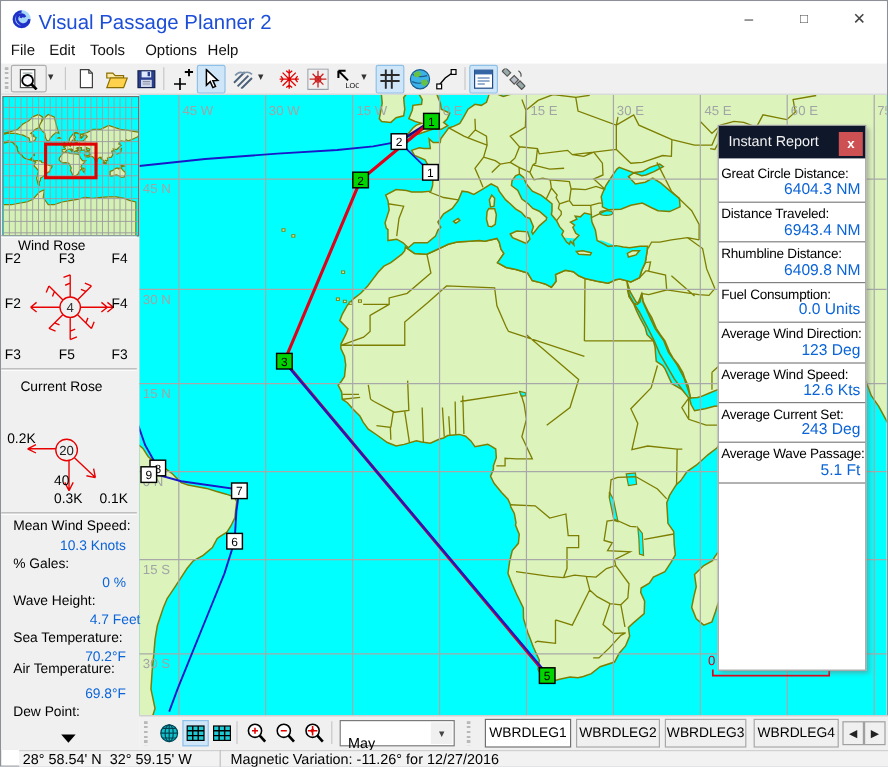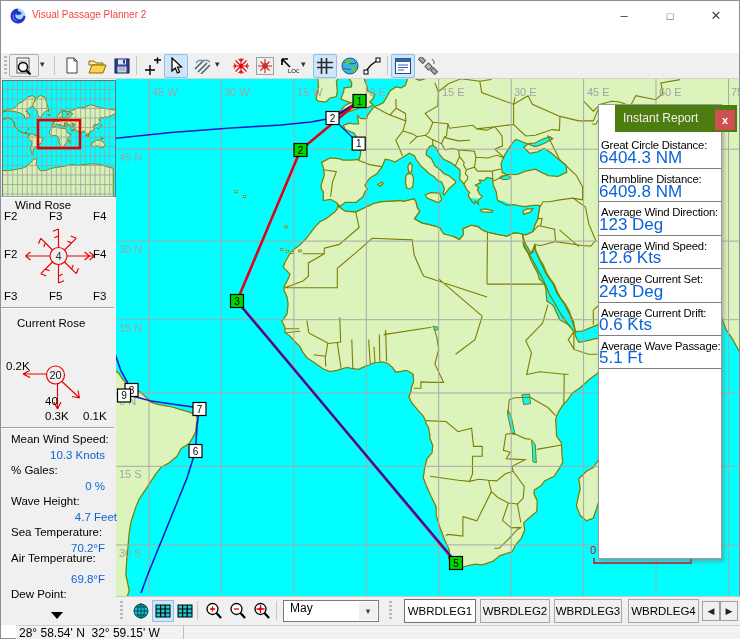--- a/index.html
+++ b/index.html
@@ -1,67 +1,74 @@
 <!DOCTYPE html>
 <html><head><meta charset="utf-8"><style>
 *{margin:0;padding:0;box-sizing:border-box}
 html,body{width:740px;height:639px;overflow:hidden;font-family:"Liberation Sans",sans-serif;background:#fff}
 #win{position:relative;width:740px;height:639px;background:#fff;border:1px solid #8e9097}
 #titlebar{position:absolute;left:0;top:0;width:100%;height:30px;background:#fff}
 #titlebar .ico{position:absolute;left:9px;top:7px}
-#titlebar .txt{position:absolute;left:31px;top:8px;font-size:10px;color:#ef4444}
+#titlebar .txt{position:absolute;left:31px;top:8px;font-size:17px;color:#1d4ed8}
 .wbtn{position:absolute;top:0;width:46px;height:30px;color:#444;text-align:center;line-height:30px;font-size:13px}
 #menubar{position:absolute;left:0;top:30px;width:100%;height:22px;background:#fff;font-size:12.5px;color:#111}
 #menubar span{position:absolute;top:4px}
 #toolbar{position:absolute;left:0;top:52px;width:100%;height:26px;background:#f0f0f0;border-bottom:1px solid #d4d4d4}
 .tbtn{position:absolute;top:1px;height:24px;display:flex;align-items:center;justify-content:center}
 .tbtn.pressed{background:#cfe6f8;border:1px solid #8fc0e8;border-radius:2px}
 .dd{position:absolute;top:6px;font-size:9px;color:#333}
 .tsep{position:absolute;top:3px;width:1px;height:19px;background:#c8c8c8}
 #grip1{position:absolute;left:3px;top:3px;width:3px;height:20px;background:repeating-linear-gradient(#b8b8b8 0 2px,#f0f0f0 2px 4px)}
 #sidebar{position:absolute;left:0;top:78px;width:115px;height:546px;background:#f0f0f0;font-size:11.5px}
 #minimap{position:absolute;left:1px;top:1px;width:114px;height:117px;border:1px solid #707070;overflow:hidden;background:#00ffff}
 .sbsep{position:absolute;left:0;width:113px;height:2px;border-top:1px solid #a0a0a0;border-bottom:1px solid #fff}
 .sblab{position:absolute;color:#000}
 .sbval{position:absolute;color:#0a64d8;text-align:right;right:9px}
 #mapwrap{position:absolute;left:115px;top:78px;width:623px;height:517px;overflow:hidden;}
 #report{position:absolute;left:597px;top:103px;width:124px;height:455px;background:#fff;border:1px solid #9a9a9a;box-shadow:2px 3px 4px rgba(120,120,120,.55)}
-#rtitle{position:absolute;left:16px;top:0;width:100%;height:27px;background:#4d7c0f;color:#f0f0f0;font-size:12px}
+#rtitle{position:absolute;left:0;top:0;width:100%;height:27px;background:#0f172a;color:#f0f0f0;font-size:12px}
 #rtitle span{position:absolute;left:8px;top:6px}
 #rclose{position:absolute;right:2px;top:5px;width:20px;height:20px;background:#cd5153;color:#fff;font-size:11px;font-weight:bold;text-align:center;line-height:20px}
 #rbody{position:absolute;left:0;top:27px;width:100%}
 .rrow{position:relative;border-bottom:1px solid #808080;height:33.4px;padding-top:4px;overflow:visible}
 .rrow.first{height:37px;padding-top:7px}
 .rrow.barrow{height:56px}
 .rlab{font-size:11.3px;line-height:12.5px;color:#000;padding-left:2px;white-space:nowrap;letter-spacing:-0.2px}
-.rval{font-size:17px;line-height:12.5px;color:#0a64d8;text-align:left;padding-right:4px}
+.rval{font-size:13px;line-height:12.5px;color:#0a64d8;text-align:right;padding-right:4px}
 .rbar{height:18px;position:relative;font-size:11.3px;color:#0a64d8}
 .rbar .bmin{position:absolute;left:10px;top:3px}
 .rbar .bmax{position:absolute;right:6px;top:3px}
 .rbar .bar{position:absolute;left:36px;top:3px;width:47px;height:10px;border:1px solid #909090;background:linear-gradient(90deg,#1010c0,#800090,#c00000)}
 #botbar{position:absolute;left:115px;top:595px;width:625px;height:29px;background:#f0f0f0;border-top:1px solid #c8c8c8}
 .bbtn{position:absolute;top:3px;width:22px;height:22px;display:flex;align-items:center;justify-content:center}
 .bbtn.pressed{background:#cfe6f8;border:1px solid #8fc0e8}
-#combo{position:absolute;left:167px;top:3px;width:96px;height:22px;background:#fff;border:1px solid #7a7a7a;font-size:12px;padding:0 0 0 6px}
+#combo{position:absolute;left:167px;top:3px;width:96px;height:22px;background:#fff;border:1px solid #7a7a7a;font-size:12px;padding:11px 0 0 6px}
 #combo .ar{position:absolute;right:1px;top:1px;width:18px;height:18px;background:#f0f0f0;color:#444;font-size:9px;text-align:center;line-height:18px}
 .tab{position:absolute;top:2px;height:24px;font-size:11.5px;text-align:center;padding-top:5px;background:#f0f0f0;border:1px solid #a8a8a8}
 .tab.active{background:#fff;border:1px solid #707070;font-weight:normal}
 .tarw{position:absolute;top:4px;width:18px;height:20px;background:#f0f0f0;border:1px solid #a0a0a0;text-align:center;line-height:18px;font-size:9px;color:#222}
 #statusbar{position:absolute;left:15px;top:624px;width:100%;height:15px;background:#f2f2f2;border-top:1px solid #d0d0d0;font-size:12px;color:#000}
 </style></head><body>
 <div id="win">
     <div id="titlebar">
       <span class="ico"><svg width="16" height="16" viewBox="0 0 16 16">
           <circle cx="8" cy="8" r="7.6" fill="#a8d8f8"></circle>
           <path d="M8 1.6 A6.4 6.4 0 1 0 14.4 8 A5.1 5.1 0 1 1 4.2 6.6 A3.6 3.6 0 0 1 10.9 6.2 A2.2 2.2 0 0 0 7.1 6.9" fill="none" stroke="#2030c8" stroke-width="2.1"></path>
         </svg></span>
       <span class="txt">Visual Passage Planner 2</span>
       <div class="wbtn" style="right:92px">–</div>
       <div class="wbtn" style="right:46px;font-size:11px">□</div>
       <div class="wbtn" style="right:0">✕</div>
+    </div>
+    <div id="menubar">
+      <span style="left:8px">File</span>
+      <span style="left:40px">Edit</span>
+      <span style="left:74px">Tools</span>
+      <span style="left:120px">Options</span>
+      <span style="left:172px">Help</span>
     </div>
     <div id="toolbar">
       <div id="grip1"></div>
       <div style="position:absolute;left:8px;top:1px;width:30px;height:23px;border:1px solid #b0b0b0;border-radius:2px"></div>
       <div class="tbtn" style="left:11px;width:24px">
         <svg width="20" height="18" viewBox="0 0 20 18">
           <rect x="3" y="1" width="12" height="15" fill="#fff" stroke="#505050"></rect>
           <path d="M5 4h8M5 6h8M5 8h5" stroke="#9aa" stroke-width="1"></path>
           <circle cx="9" cy="10" r="4.5" fill="#f8f8ff" fill-opacity="0.7" stroke="#000" stroke-width="1.5"></circle>
           <path d="M12 13 L16.5 17.5" stroke="#000" stroke-width="2.2"></path>
@@ -315,38 +322,42 @@
       <div id="rtitle">
         <span>Instant Report</span>
         <div id="rclose">x</div>
       </div>
       <div id="rbody">
         <div class="rrow first">
           <div class="rlab">Great Circle Distance:</div>
           <div class="rval">6404.3 NM</div>
         </div>
         <div class="rrow">
+          <div class="rlab">Distance Traveled:</div>
+          <div class="rval">6943.4 NM</div>
+        </div>
+        <div class="rrow">
           <div class="rlab">Rhumbline Distance:</div>
           <div class="rval">6409.8 NM</div>
         </div>
         <div class="rrow">
+          <div class="rlab">Fuel Consumption:</div>
+          <div class="rval">0.0 Units</div>
+        </div>
+        <div class="rrow">
           <div class="rlab">Average Wind Direction:</div>
           <div class="rval">123 Deg</div>
         </div>
         <div class="rrow">
           <div class="rlab">Average Wind Speed:</div>
           <div class="rval">12.6 Kts</div>
         </div>
         <div class="rrow">
           <div class="rlab">Average Current Set:</div>
           <div class="rval">243 Deg</div>
-        </div>
-        <div class="rrow">
-          <div class="rlab">Average Current Drift:</div>
-          <div class="rval">0.6 Kts</div>
         </div>
         <div class="rrow">
           <div class="rlab">Average Wave Passage:</div>
           <div class="rval">5.1 Ft</div>
         </div>
       </div>
     </div>
     <div id="botbar">
       <div style="position:absolute;left:4px;top:4px;width:3px;height:20px;background:repeating-linear-gradient(#b8b8b8 0 2px,#f0f0f0 2px 4px)"></div>
       <div class="bbtn" style="left:14px">
@@ -397,13 +408,14 @@
       <div class="tab active" style="left:288px;width:72px">WBRDLEG1</div>
       <div class="tab" style="left:364px;width:70px">WBRDLEG2</div>
       <div class="tab" style="left:438px;width:68px">WBRDLEG3</div>
       <div class="tab" style="left:512px;width:71px">WBRDLEG4</div>
       <div class="tarw" style="left:586px">◀</div>
       <div class="tarw" style="left:604px">▶</div>
     </div>
     <div id="statusbar">
       <span style="position:absolute;left:3px;top:0px">28° 58.54' N&nbsp;&nbsp;32° 59.15' W</span>
       <span style="position:absolute;left:167px;top:-1px;width:1px;height:15px;background:#c0c0c0"></span>
+      <span style="position:absolute;left:176px;top:0px">Magnetic Variation: -11.26° for 12/27/2016</span>
     </div>
   </div>
 </body></html>

